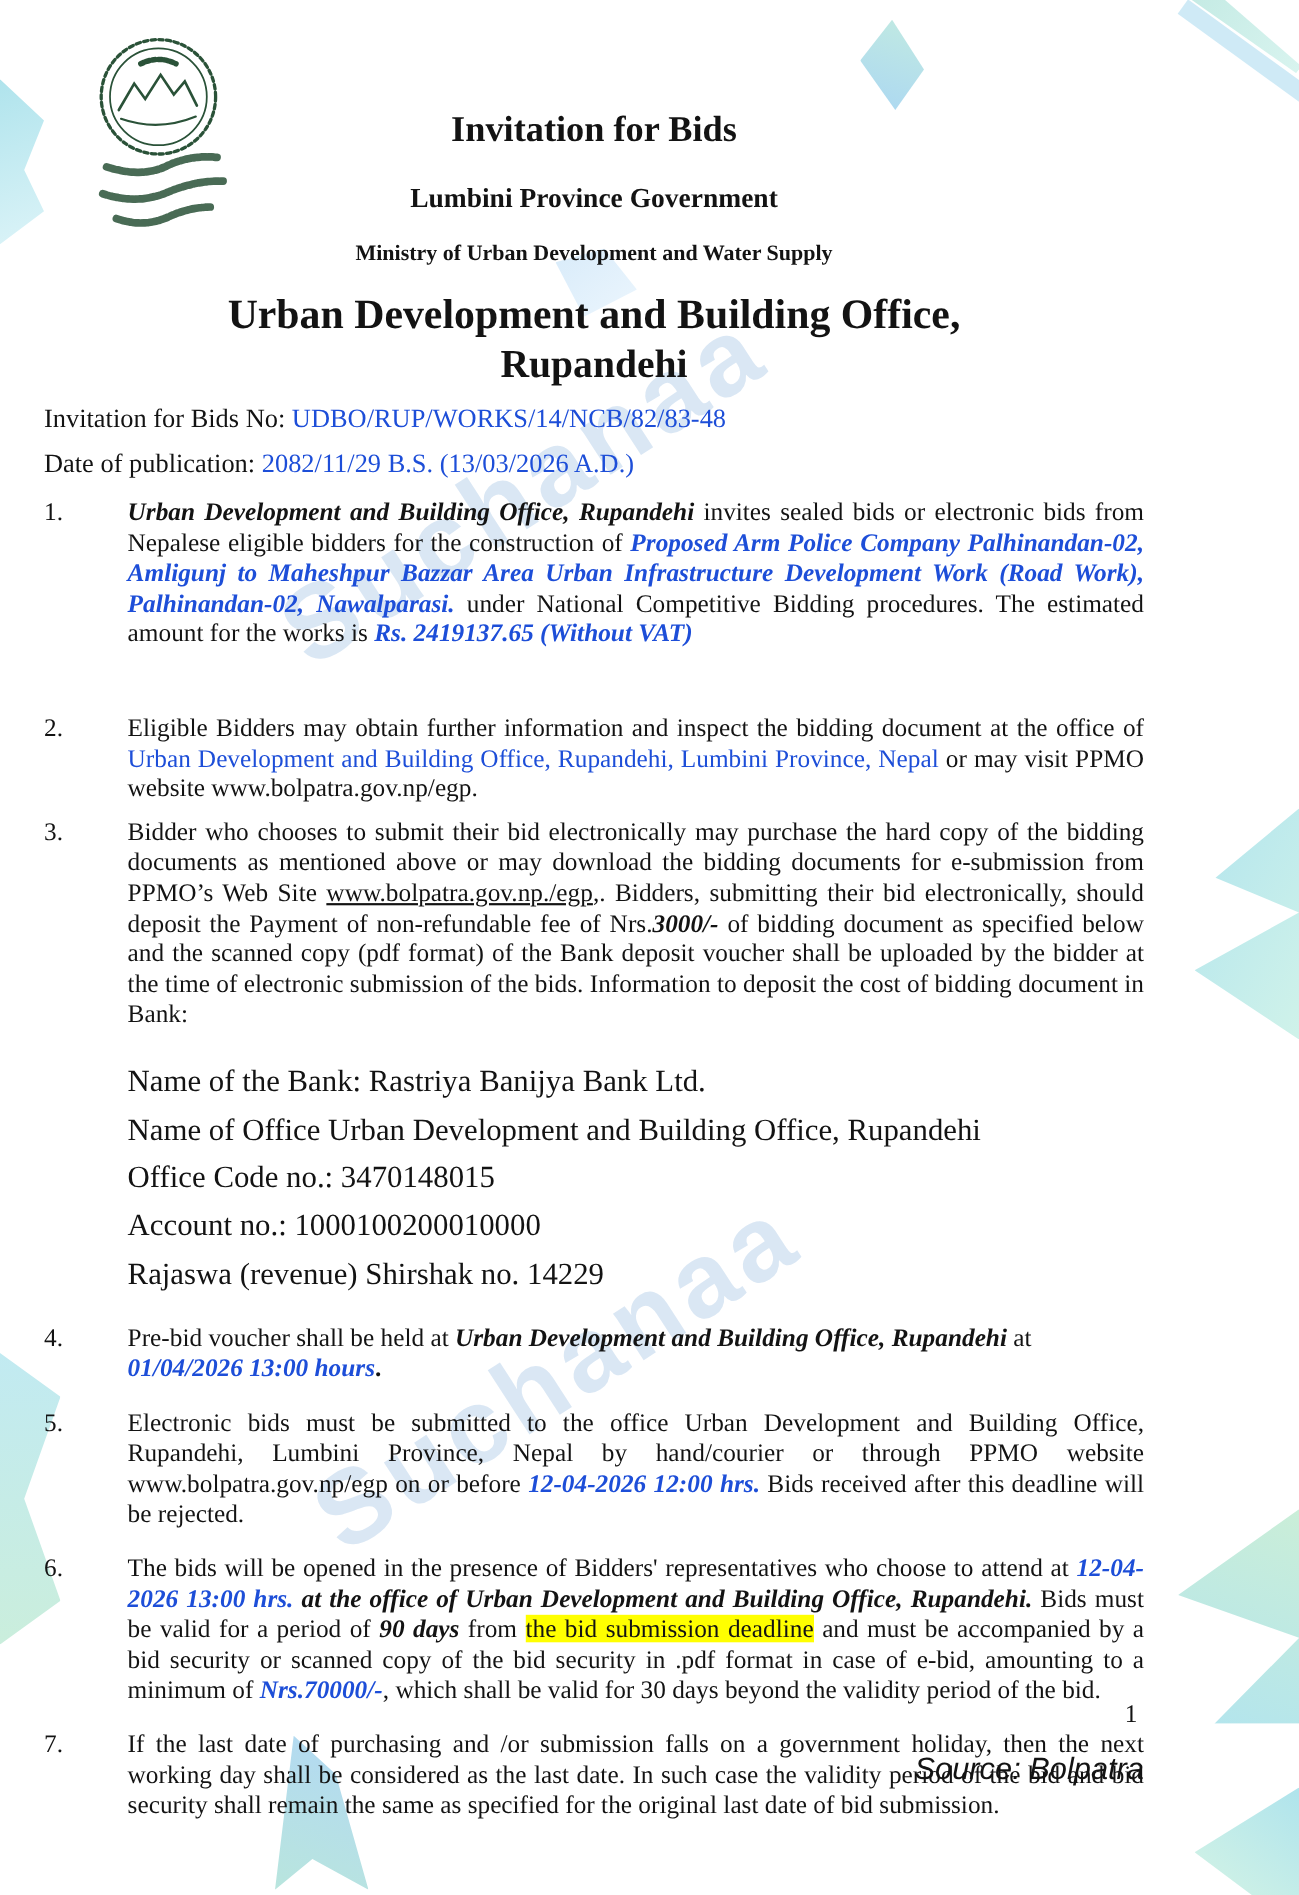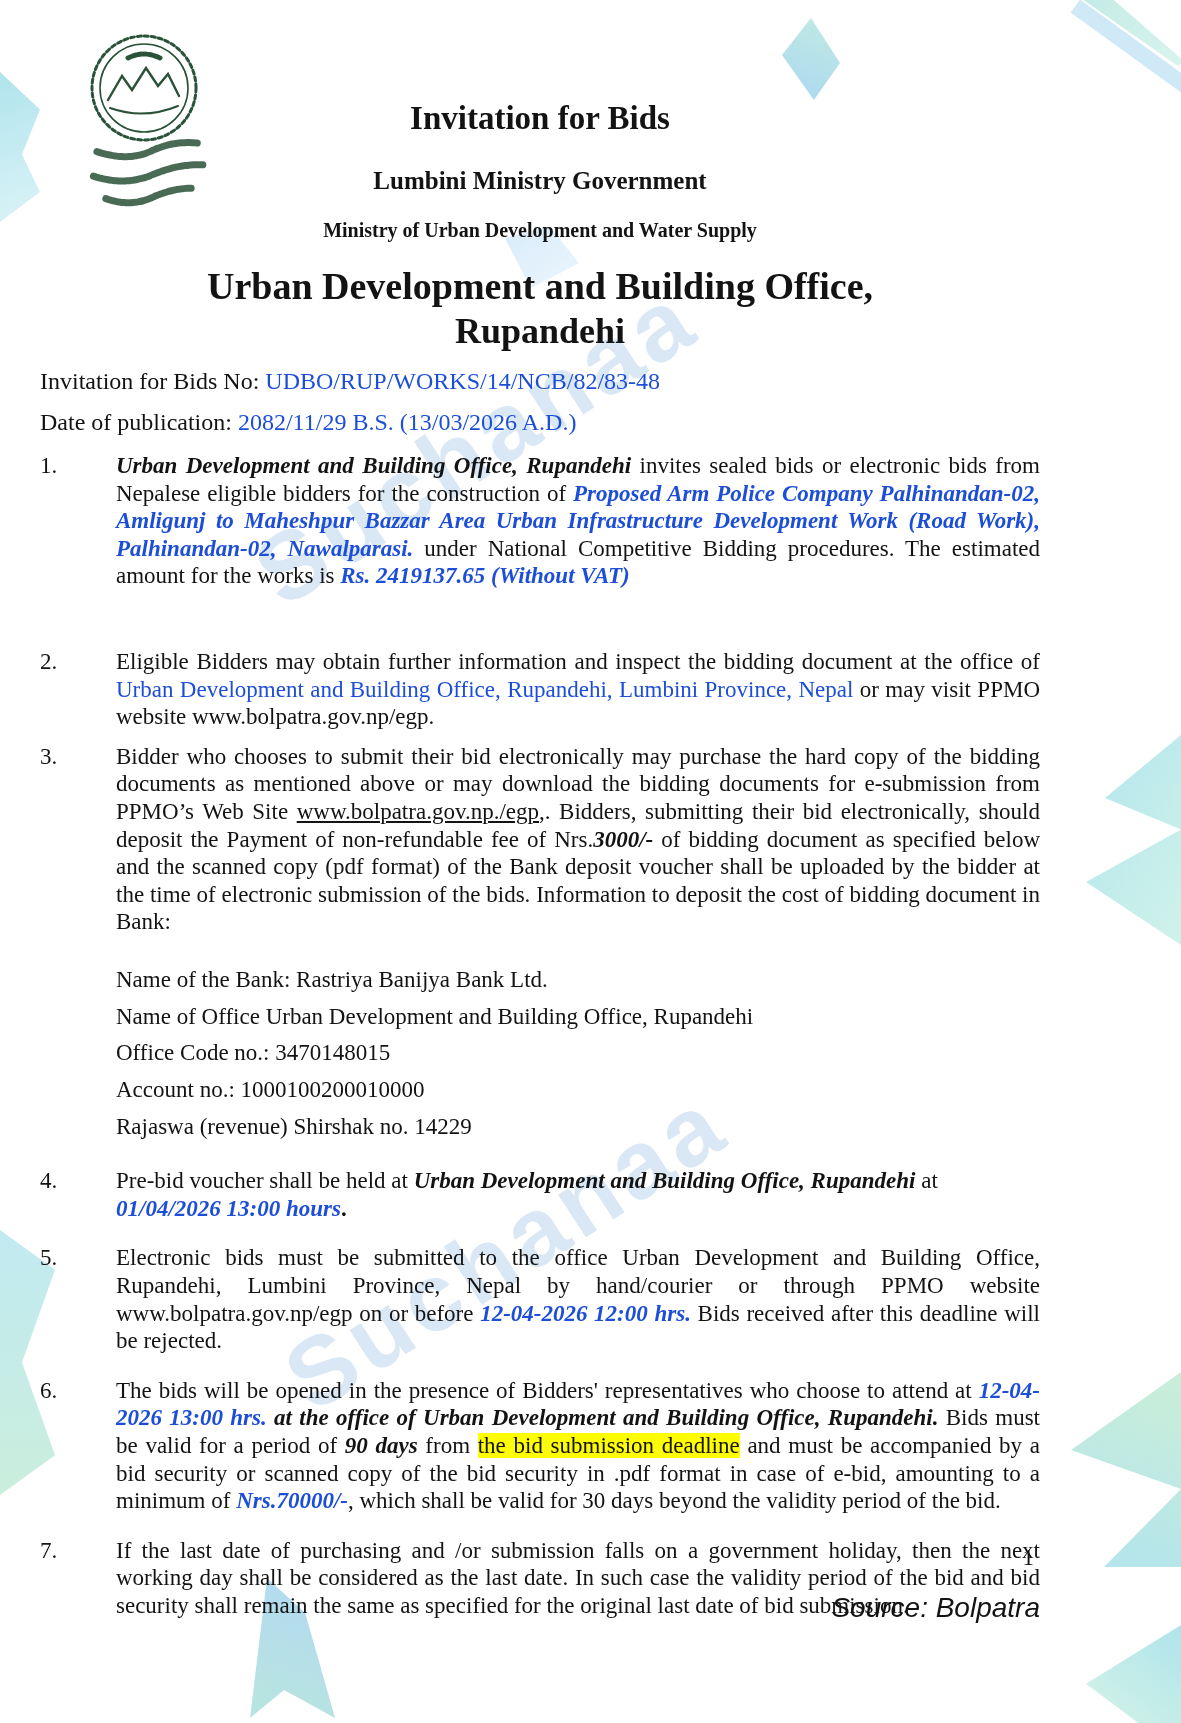--- a/index.html
+++ b/index.html
@@ -52,21 +52,21 @@
   .item{display:flex;margin-bottom:22px;font-size:23px;line-height:1.2;}
   .item .num{width:76px;flex:0 0 76px;}
   .item .text{flex:1;text-align:justify;}
   .gap-lg{margin-bottom:58px;}
   .gap-sm{margin-bottom:12px;}
   .red{color:#1d4ed8;}
   .b{font-weight:bold;}
   .bi{font-weight:bold;font-style:italic;}
   .u{text-decoration:underline;}
   .hl{background:#ffff00;}
-  .bank{margin:28px 0 24px 76px;font-size:23px;line-height:1.42;}
+  .bank{margin:28px 0 24px 76px;font-size:28px;line-height:1.42;}
   .bank-line{margin-bottom:4px;}
   .page-number{position:absolute;right:147px;top:1545px;font-size:23px;z-index:1;}
   .source{position:absolute;right:141px;top:1592px;font-size:28px;font-style:italic;z-index:1;font-family:"Liberation Sans","DejaVu Sans",sans-serif;}
 </style>
 </head>
 <body>
 
 <div class="page">
 
   <div class="ribbon rb-tl"></div>
@@ -94,21 +94,21 @@
         <path d="M18 118 Q48 132 72 124 Q96 116 120 122" transform="rotate(-7 64 130)"></path>
         <path d="M14 142 Q44 156 72 148 Q100 140 124 144" transform="rotate(-7 64 150)"></path>
         <path d="M26 166 Q50 178 74 170 Q94 164 112 166" transform="rotate(-7 64 170)"></path>
       </g>
     </g>
   </svg>
 
   <div class="content">
     <div class="hdr">
       <div class="title">Invitation for Bids</div>
-      <div class="gov">Lumbini Ministry Government</div>
+      <div class="gov">Lumbini Province Government</div>
       <div class="ministry">Ministry of Urban Development and Water Supply</div>
       <div class="office">Urban Development and Building Office,</div>
       <div class="district">Rupandehi</div>
     </div>
 
     <p class="info">
       <span>Invitation for Bids No: </span><span class="red">UDBO/RUP/WORKS/14/NCB/82/83-48</span>
     </p>
     <p class="info">
       <span>Date of publication: </span><span class="red">2082/11/29 B.S. (13/03/2026 A.D.)</span>

